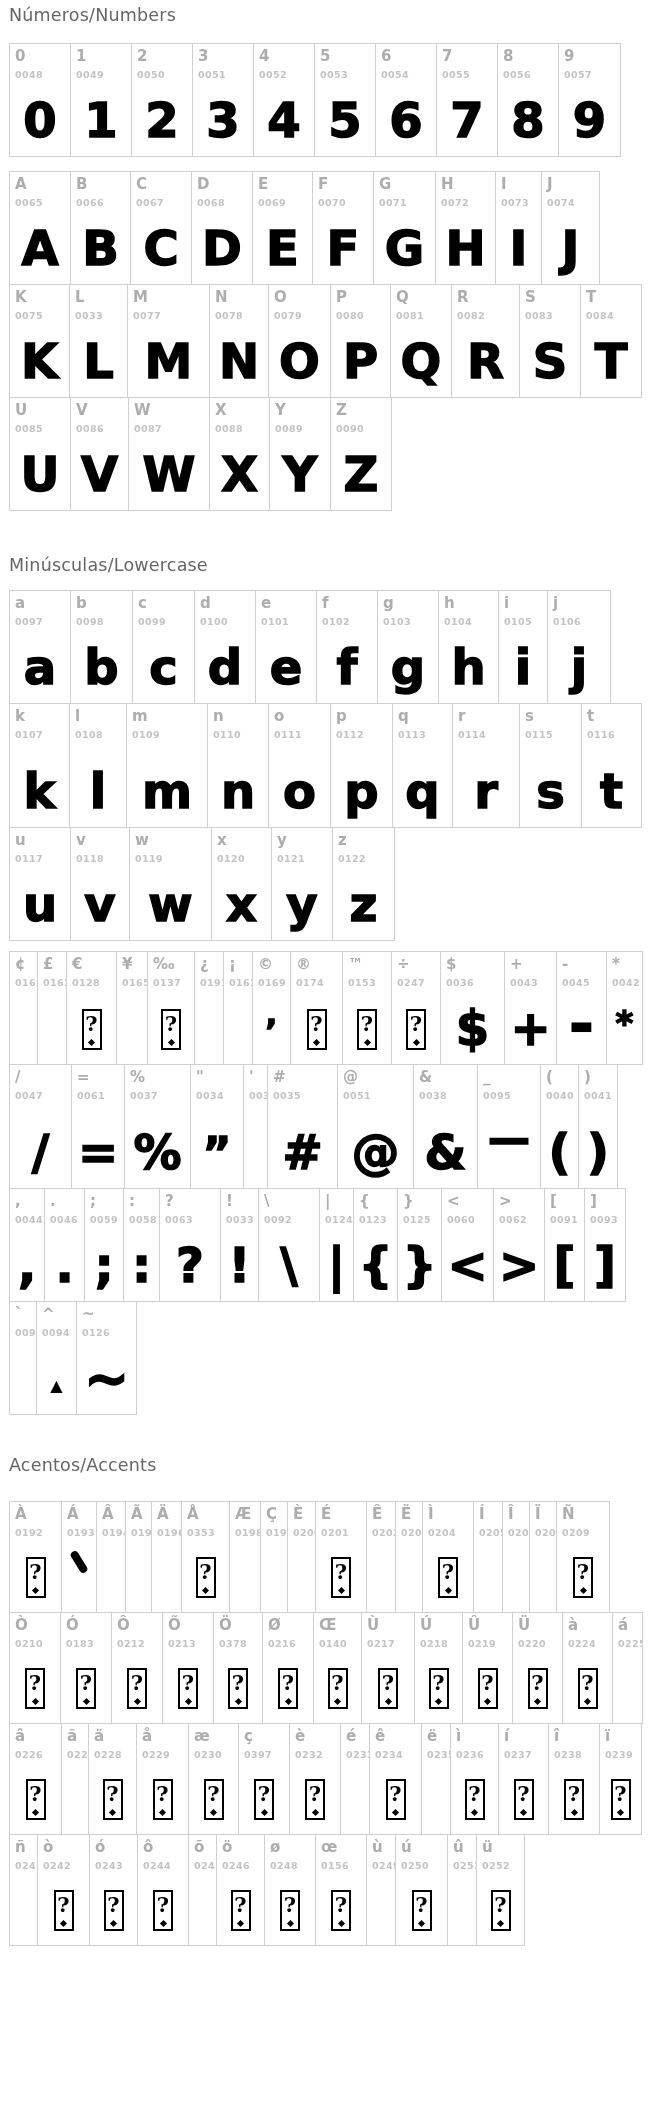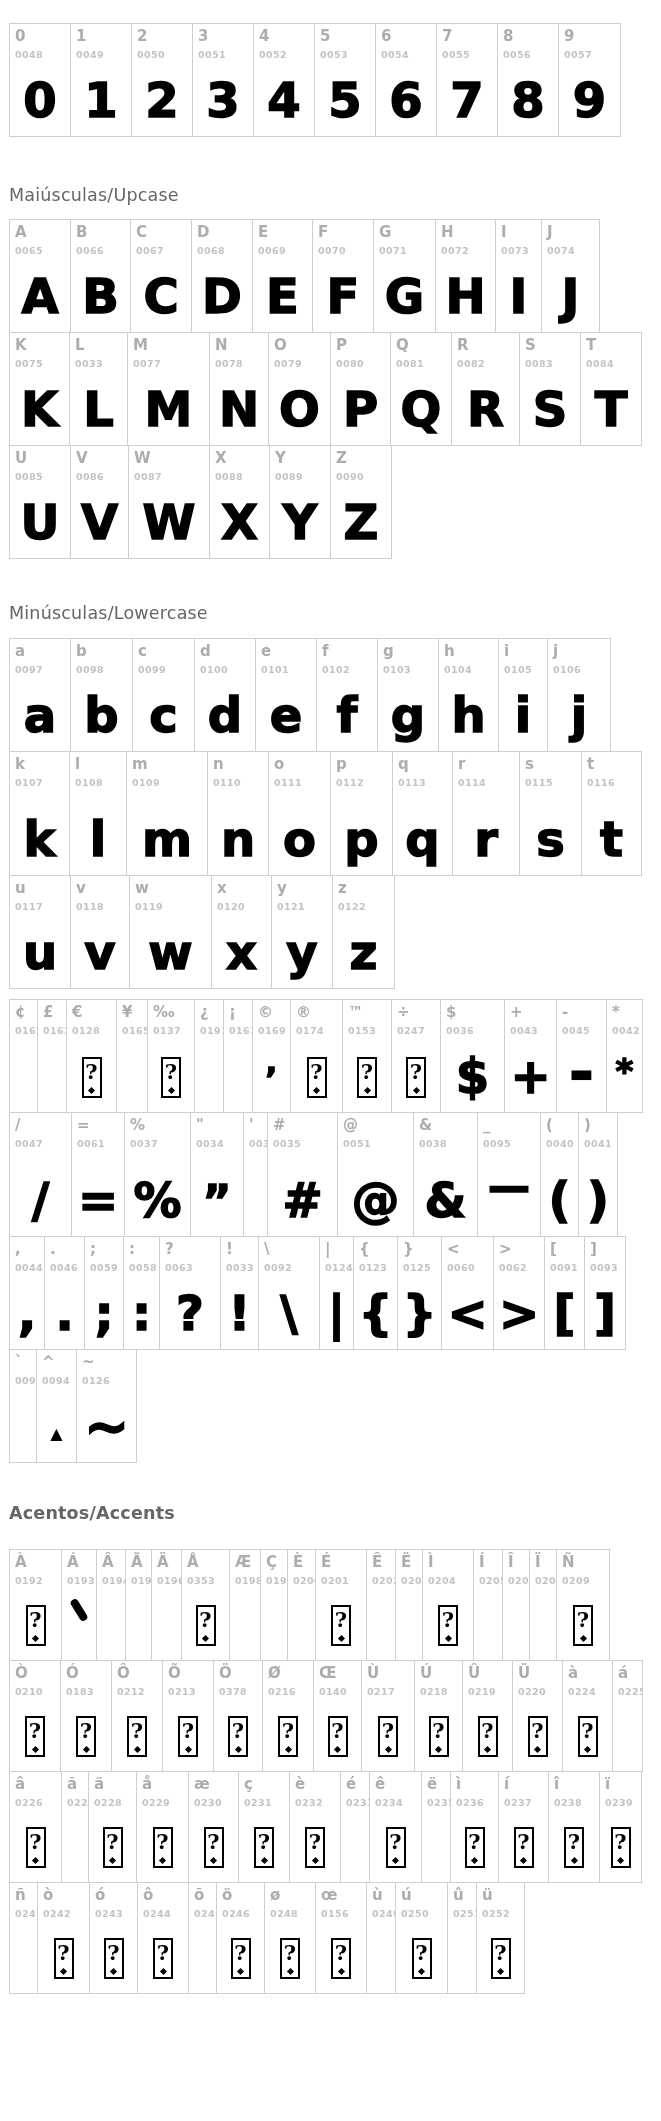--- a/index.html
+++ b/index.html
@@ -30,20 +30,21 @@
   .ndf .q{font:700 21px "DejaVu Serif",serif;color:#000;line-height:1;margin-top:2px;}
   .ndf .d{width:5px;height:5px;background:#000;transform:rotate(45deg);margin-top:auto;margin-bottom:3px;}
   .mark{width:8px;height:24px;background:#000;border-radius:4px;
         transform:rotate(-32deg);margin-bottom:26px;}
 </style>
 </head>
 <body>
 
 <div class="page">
   <div id="sections">
+      <h2 class="sh" style="margin-top: 0px;">Números/Numbers</h2>
       <div class="tbl" style="margin-top: 18px;">
         <div class="row">
           <div class="cell" style="width: 62px;">
             <div class="lab">
               <span class="ch">0</span>
               <span class="code">0048</span>
             </div>
             <div class="gl">
               <span class="g">0</span>
             </div>
@@ -124,21 +125,20 @@
             <div class="lab">
               <span class="ch">9</span>
               <span class="code">0057</span>
             </div>
             <div class="gl">
               <span class="g">9</span>
             </div>
           </div>
         </div>
       </div>
-      <h2 class="sh" style="margin-top: 48px;">Maiúsculas/Upcase</h2>
       <div class="tbl" style="margin-top: 14px;">
         <div class="row">
           <div class="cell" style="width: 62px;">
             <div class="lab">
               <span class="ch">A</span>
               <span class="code">0065</span>
             </div>
             <div class="gl">
               <span class="g">A</span>
             </div>
@@ -1008,21 +1008,21 @@
             <div class="lab">
               <span class="ch">~</span>
               <span class="code">0126</span>
             </div>
             <div class="gl">
               <span class="g g-tilde">~</span>
             </div>
           </div>
         </div>
       </div>
-      <h2 class="sh" style="margin-top: 40px; font-weight: bold;">Acentos/Accents</h2>
+      <h2 class="sh" style="margin-top: 40px;">Acentos/Accents</h2>
       <div class="tbl" style="margin-top: 26px;">
         <div class="row h112">
           <div class="cell" style="width: 53px;">
             <div class="lab">
               <span class="ch">À</span>
               <span class="code">0192</span>
             </div>
             <div class="gl">
               <span class="ndf">
                 <span class="q">?</span>
@@ -1370,21 +1370,21 @@
             <div class="gl">
               <span class="ndf">
                 <span class="q">?</span>
                 <span class="d"></span>
               </span>
             </div>
           </div>
           <div class="cell" style="width: 52px;">
             <div class="lab">
               <span class="ch">ç</span>
-              <span class="code">0231</span>
+              <span class="code">0397</span>
             </div>
             <div class="gl">
               <span class="ndf">
                 <span class="q">?</span>
                 <span class="d"></span>
               </span>
             </div>
           </div>
           <div class="cell" style="width: 52px;">
             <div class="lab">

